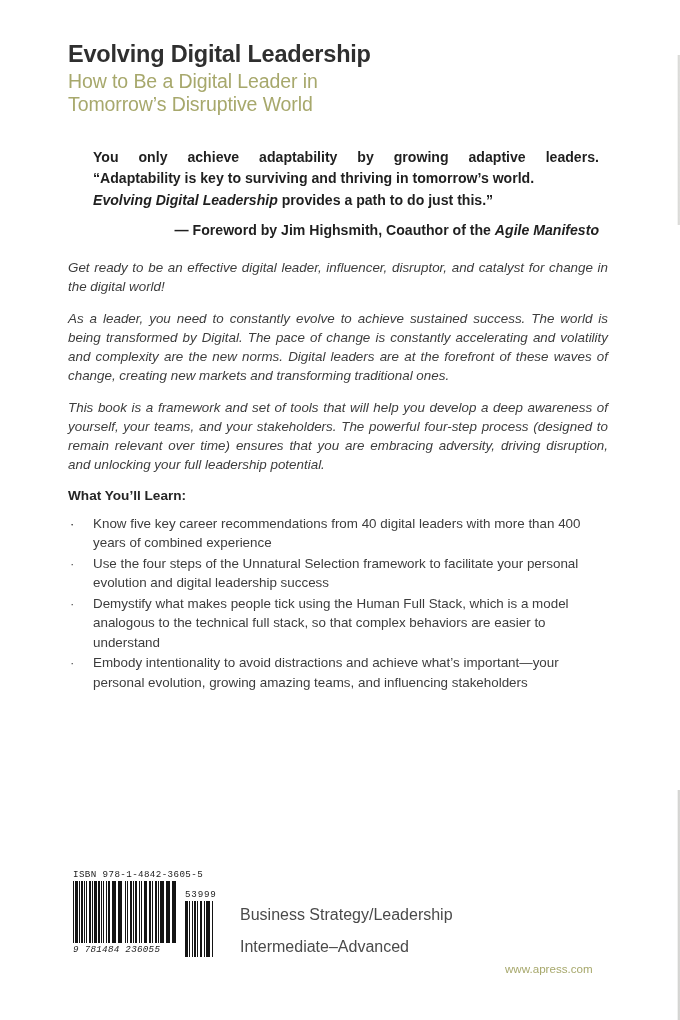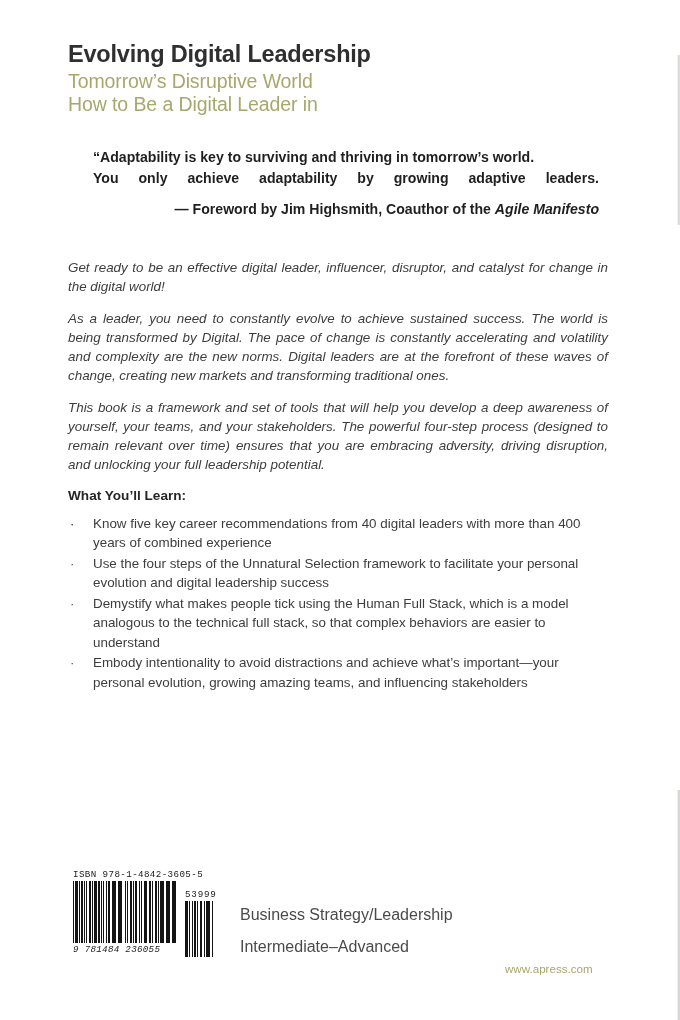--- a/index.html
+++ b/index.html
@@ -241,37 +241,40 @@
 <body>
 
 <div class="page">
 
   <div class="edge-artifact-top"></div>
   <div class="edge-artifact-bottom"></div>
 
   <div class="title-block">
     <div class="book-title">Evolving Digital Leadership</div>
     <div class="book-subtitle">
+      <span class="sub-line">How to Be a Digital Leader in</span>
       <span class="sub-line">Tomorrow’s Disruptive World</span>
-      <span class="sub-line">How to Be a Digital Leader in</span>
     </div>
   </div>
 
   <div class="quote-block">
-    <span class="quote-line">“Adaptability is key to surviving and thriving in tomorrow’s world.</span>
     <span class="quote-line justify" id="quote-line-2">
         <span>You</span>
         <span>only</span>
         <span>achieve</span>
         <span>adaptability</span>
         <span>by</span>
         <span>growing</span>
         <span>adaptive</span>
         <span>leaders.</span>
       </span>
+    <span class="quote-line">“Adaptability is key to surviving and thriving in tomorrow’s world.</span>
+    <span class="quote-line">
+      <span class="quote-title-italic">Evolving Digital Leadership</span><span> provides a path to do just this.”</span>
+    </span>
     <span class="attribution"><span>— Foreword by Jim Highsmith, Coauthor of the </span><span class="work">Agile Manifesto</span></span>
   </div>
 
   <div class="body-copy" id="body-copy">
       <p>Get ready to be an effective digital leader, influencer, disruptor, and catalyst for change in the digital world!</p>
       <p>As a leader, you need to constantly evolve to achieve sustained success. The world is being transformed by Digital. The pace of change is constantly accelerating and volatility and complexity are the new norms. Digital leaders are at the forefront of these waves of change, creating new markets and transforming traditional ones.</p>
       <p>This book is a framework and set of tools that will help you develop a deep awareness of yourself, your teams, and your stakeholders. The powerful four-step process (designed to remain relevant over time) ensures that you are embracing adversity, driving disruption, and unlocking your full leadership potential.</p>
     </div>
 
   <div class="learn-block">

